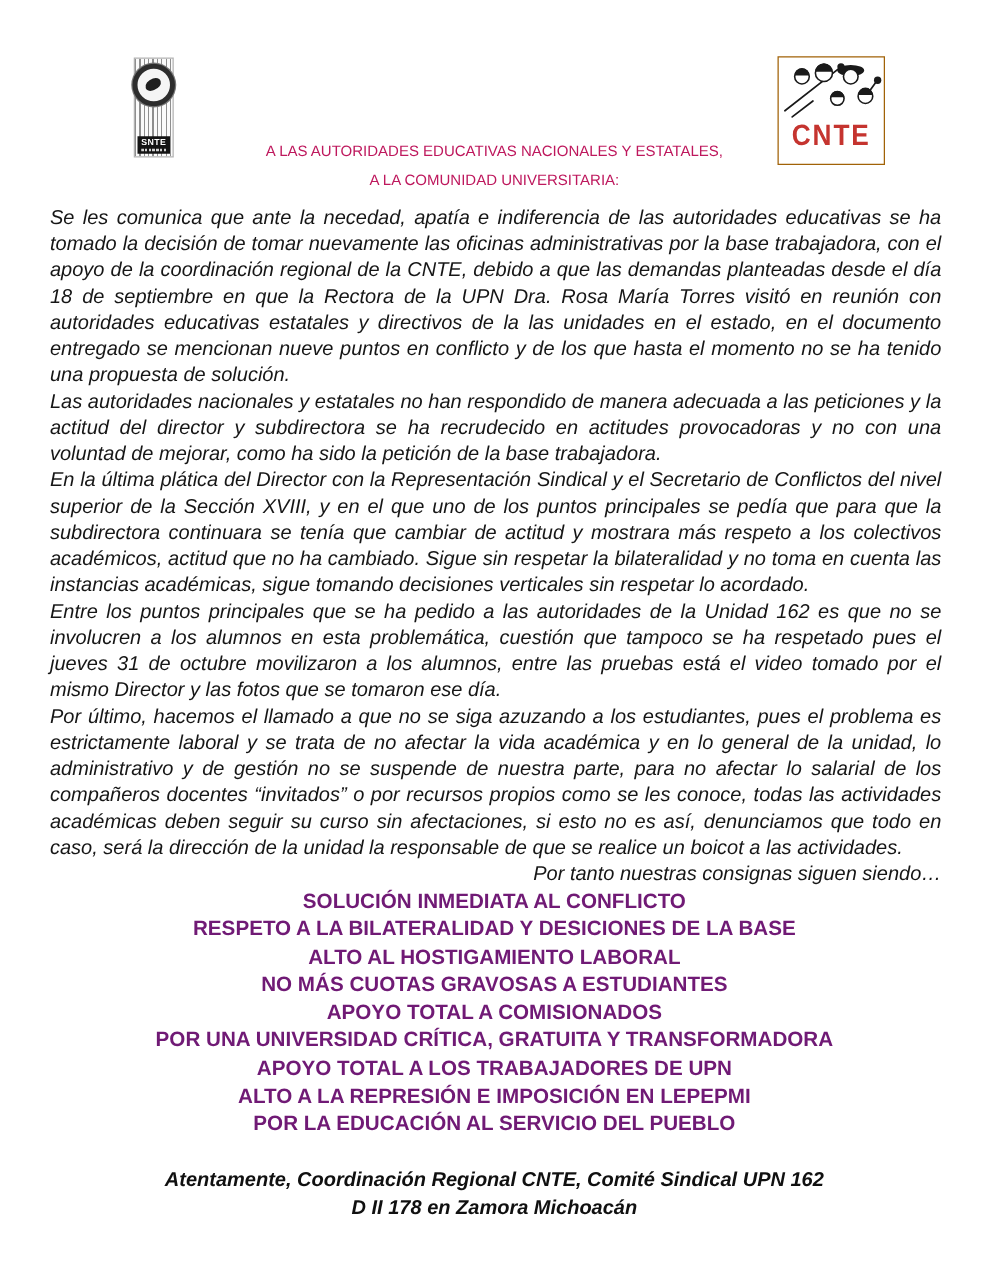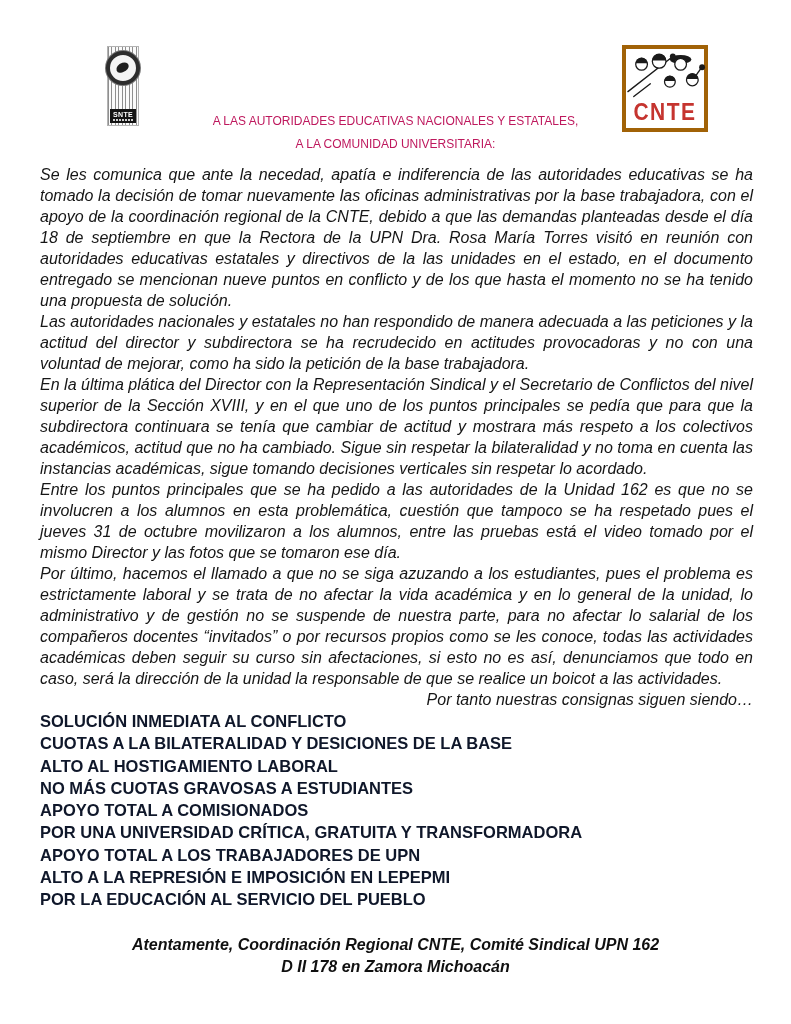--- a/index.html
+++ b/index.html
@@ -41,21 +41,21 @@
     font-size:7px; line-height:7px; font-weight:bold;
     text-align:center; padding:2px 0 5px; letter-spacing:0.3px;
   }
   .snte-label::after {
     content:""; position:absolute; left:3px; bottom:2px; right:3px; height:2px;
     background:repeating-linear-gradient(90deg,#cfcfcf 0 2px,#141414 2px 3px);
   }
 
   .cnte-logo {
     position:absolute; left:622px; top:45px; width:86px; height:87px;
-    border:4px solid #a16207; background:#fff;
+    border:1px solid #a16207; background:#fff;
     display:flex; flex-direction:column; align-items:center; justify-content:flex-start;
   }
   .cnte-figures { margin-top:2px; }
   .cnte-label {
     font-weight:bold; font-size:21px; line-height:1;
     letter-spacing:1.5px; transform:scaleY(1.12);
     font-family:"Liberation Sans", sans-serif;
   }
 
   .title {
@@ -70,23 +70,23 @@
     font-size:16px; line-height:21px;
     text-align:justify;
     color:#161616;
   }
   .body-text p { margin:0;font-style:italic; }
   .body-text p.intro { text-align:right; }
 
   
   .slogans {
     padding:0 40px;
-    text-align:left; font-weight:bold;
+    text-align:center; font-weight:bold;
     font-size:16.5px; line-height:22.3px;
-    color:#0f172a;
+    color:#701a75;
   }
 
   
   .signature {
     margin-top:23px;
     text-align:center;
     font-weight:bold; font-style:italic;
     font-size:16px; line-height:22px;
     color:#101010;
   }
@@ -139,21 +139,21 @@
     <p>Se les comunica que ante la necedad, apatía e indiferencia de las autoridades educativas se ha tomado la decisión de tomar nuevamente las oficinas administrativas por la base trabajadora, con el apoyo de la coordinación regional de la CNTE, debido a que las demandas planteadas desde el día 18 de septiembre en que la Rectora de la UPN Dra. Rosa María Torres visitó en reunión con autoridades educativas estatales y directivos de la las unidades en el estado, en el documento entregado se mencionan nueve puntos en conflicto y de los que hasta el momento no se ha tenido una propuesta de solución.</p>
     <p>Las autoridades nacionales y estatales no han respondido de manera adecuada a las peticiones y la actitud del director y subdirectora se ha recrudecido en actitudes provocadoras y no con una voluntad de mejorar, como ha sido la petición de la base trabajadora.</p>
     <p>En la última plática del Director con la Representación Sindical y el Secretario de Conflictos del nivel superior de la Sección XVIII, y en el que uno de los puntos principales se pedía que para que la subdirectora continuara se tenía que cambiar de actitud y mostrara más respeto a los colectivos académicos, actitud que no ha cambiado. Sigue sin respetar la bilateralidad y no toma en cuenta las instancias académicas, sigue tomando decisiones verticales sin respetar lo acordado.</p>
     <p>Entre los puntos principales que se ha pedido a las autoridades de la Unidad 162 es que no se involucren a los alumnos en esta problemática, cuestión que tampoco se ha respetado pues el jueves 31 de octubre movilizaron a los alumnos, entre las pruebas está el video tomado por el mismo Director y las fotos que se tomaron ese día.</p>
     <p>Por último, hacemos el llamado a que no se siga azuzando a los estudiantes, pues el problema es estrictamente laboral y se trata de no afectar la vida académica y en lo general de la unidad, lo administrativo y de gestión no se suspende de nuestra parte, para no afectar lo salarial de los compañeros docentes “invitados” o por recursos propios como se les conoce, todas las actividades académicas deben seguir su curso sin afectaciones, si  esto no es así, denunciamos que todo en caso, será la dirección de la unidad la responsable de que se realice un boicot a  las actividades.</p>
     <p class="intro">Por tanto nuestras consignas siguen siendo…</p>
   </div>
 
   <div class="slogans">
     <div>SOLUCIÓN INMEDIATA AL CONFLICTO</div>
-    <div>CUOTAS A LA BILATERALIDAD Y DESICIONES DE LA BASE</div>
+    <div>RESPETO A LA BILATERALIDAD Y DESICIONES DE LA BASE</div>
     <div>ALTO AL HOSTIGAMIENTO LABORAL</div>
     <div>NO MÁS CUOTAS GRAVOSAS  A ESTUDIANTES</div>
     <div>APOYO TOTAL A COMISIONADOS</div>
     <div>POR UNA UNIVERSIDAD CRÍTICA, GRATUITA Y TRANSFORMADORA</div>
     <div>APOYO TOTAL A LOS TRABAJADORES DE UPN</div>
     <div>ALTO A LA REPRESIÓN E IMPOSICIÓN EN LEPEPMI</div>
     <div>POR LA EDUCACIÓN AL SERVICIO DEL PUEBLO</div>
   </div>
 
   <div class="signature">

